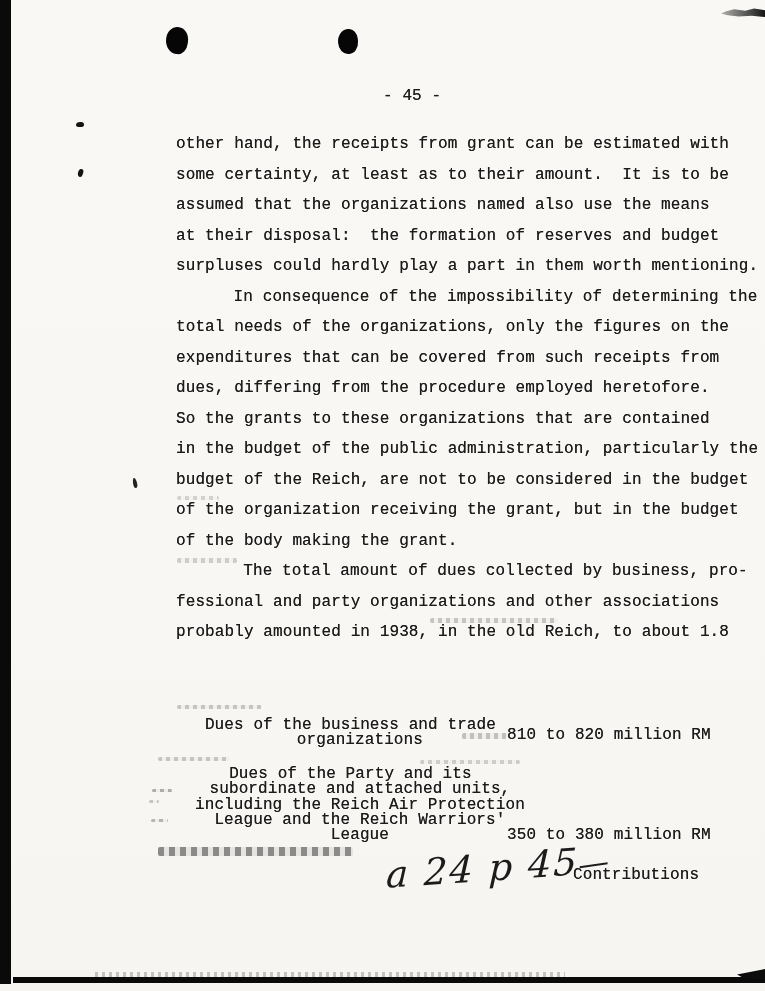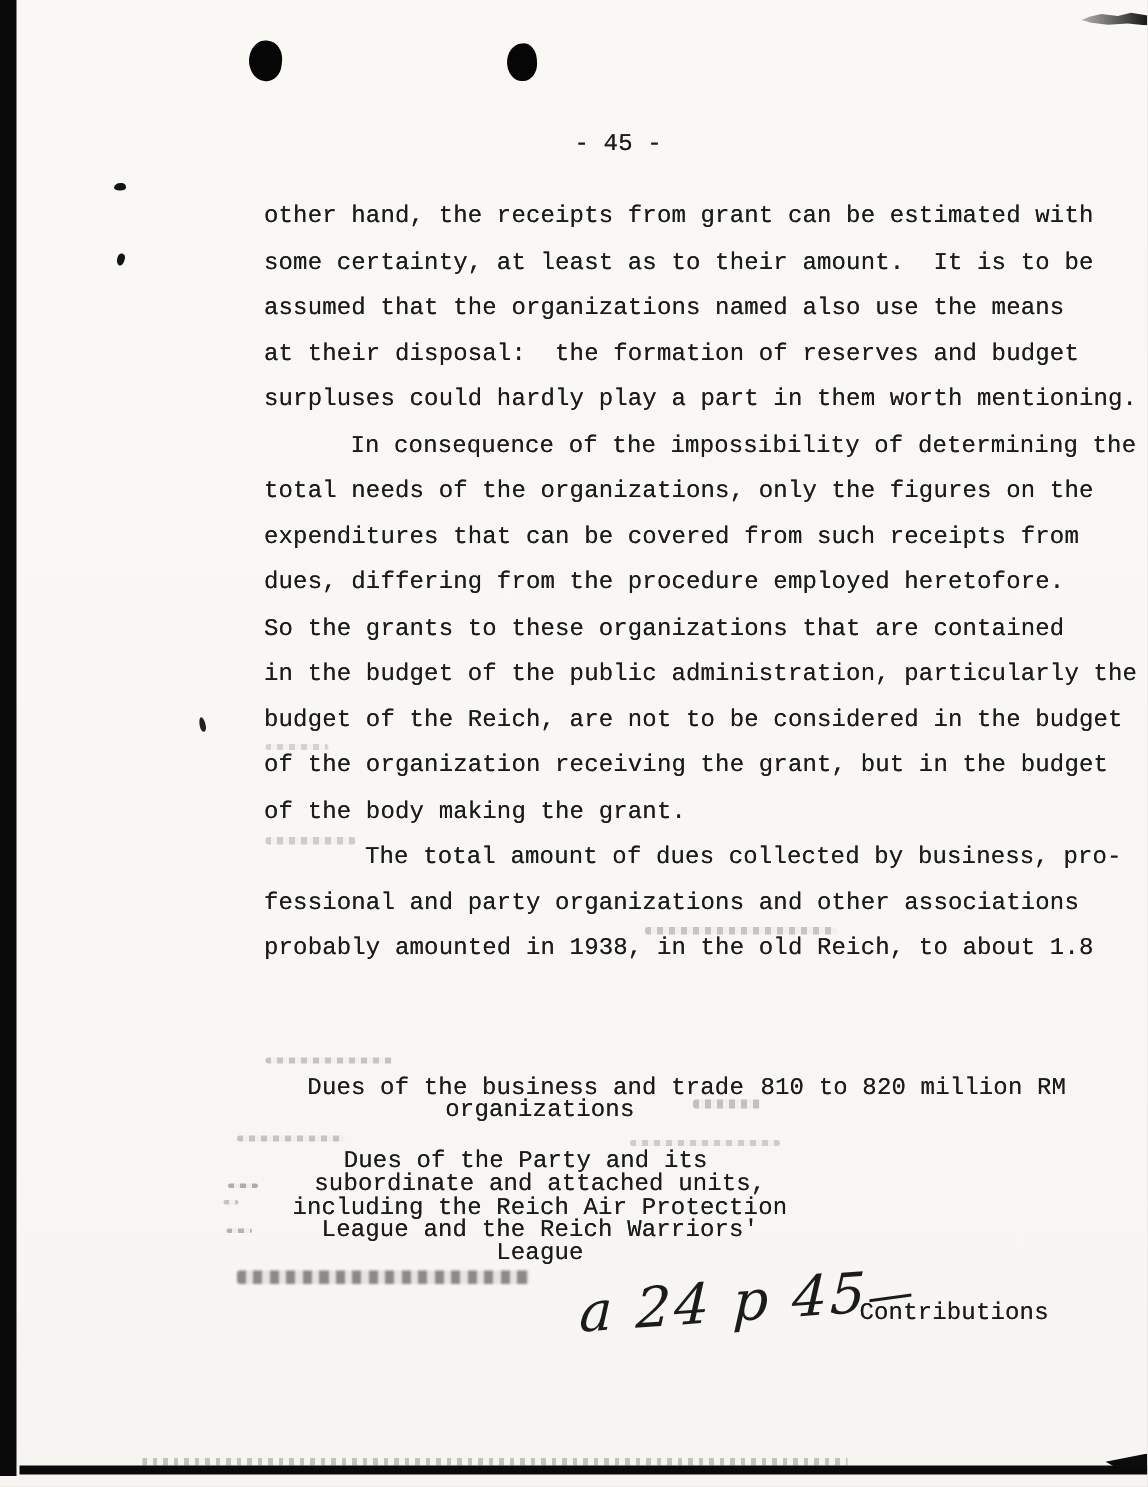--- a/index.html
+++ b/index.html
@@ -47,21 +47,21 @@
   .tw{font-weight:400;font-size:16px;letter-spacing:.1px;text-shadow:0 0 .4px rgba(10,10,10,.75);}
   .pageno{position:absolute;left:383px;top:87px;}
   .body-text{position:absolute;left:176px;top:129px;}
   .body-text .line{white-space:pre;line-height:30.5px;height:30.5px;}
   .line.ind{padding-left:57px;text-align:center;}
   .dues-list{position:absolute;left:176px;top:718px;text-align:center;}
   .dues-list .line{white-space:pre;line-height:15.4px;height:15.4px;}
   .line.ind2{padding-left:19px;}
   .dues-item-2{margin-top:18px;}
   .amount{position:absolute;left:331px;white-space:pre;line-height:15.4px;}
-  .amount-1{top:0;}
+  .amount-1{top:10px;}
   .amount-2{top:110px;}
   .handwriting{position:absolute;left:386px;top:846px;
     font-family:"DejaVu Serif","Liberation Serif",serif;
     font-style:italic;font-size:37px;font-weight:400;letter-spacing:2px;
     color:#1b1b1b;transform:rotate(-4deg) skewX(-6deg);white-space:pre;}
   .handwriting::after{content:"";display:inline-block;width:28px;height:2px;background:#1b1b1b;
     transform:translateY(-7px) rotate(-4deg);margin-left:1px;}
   .catchword{position:absolute;left:573px;top:866px;}
 </style>
 </head>
@@ -121,18 +121,19 @@
       <div class="line ind2">organizations</div>
     </div>
     <div class="dues-item dues-item-2">
       <div class="line">Dues of the Party and its</div>
       <div class="line ind2">subordinate and attached units,</div>
       <div class="line ind2">including the Reich Air Protection</div>
       <div class="line ind2">League and the Reich Warriors'</div>
       <div class="line ind2">League</div>
     </div>
     <div class="amount amount-1">810 to 820 million RM</div>
+    <div class="amount amount-2">350 to 380 million RM</div>
   </div>
 
   <div class="handwriting">a 24 p 45</div>
   <div class="catchword tw">Contributions</div>
 
 </div>
 
 </body></html>

